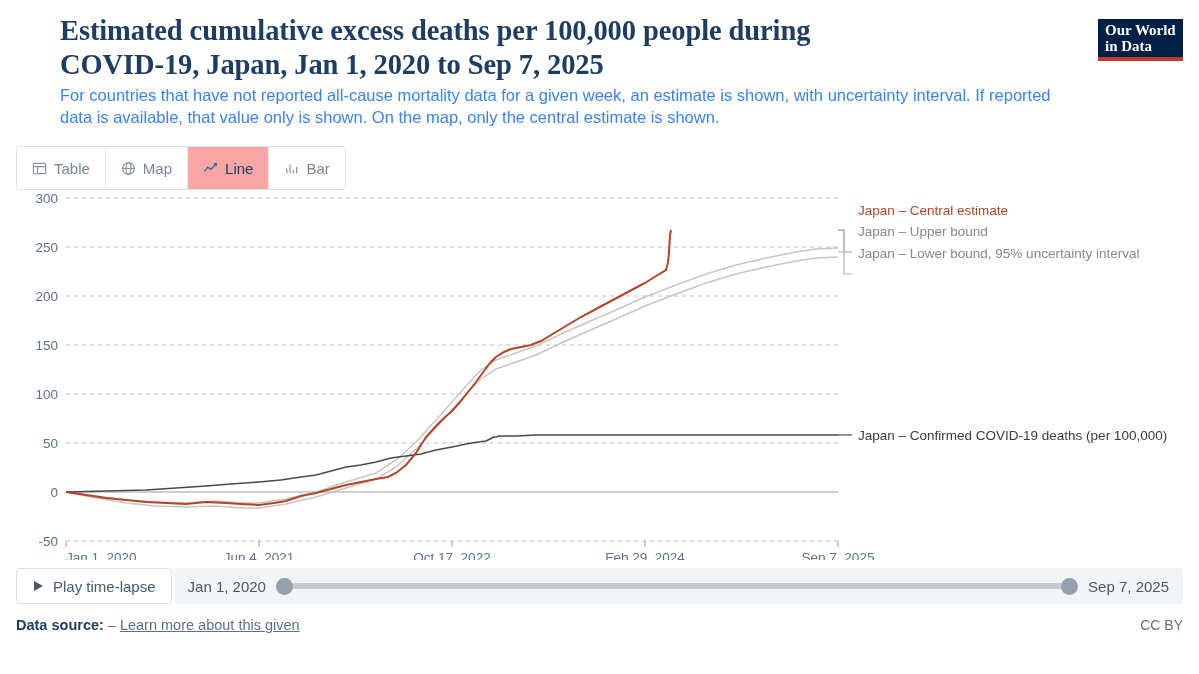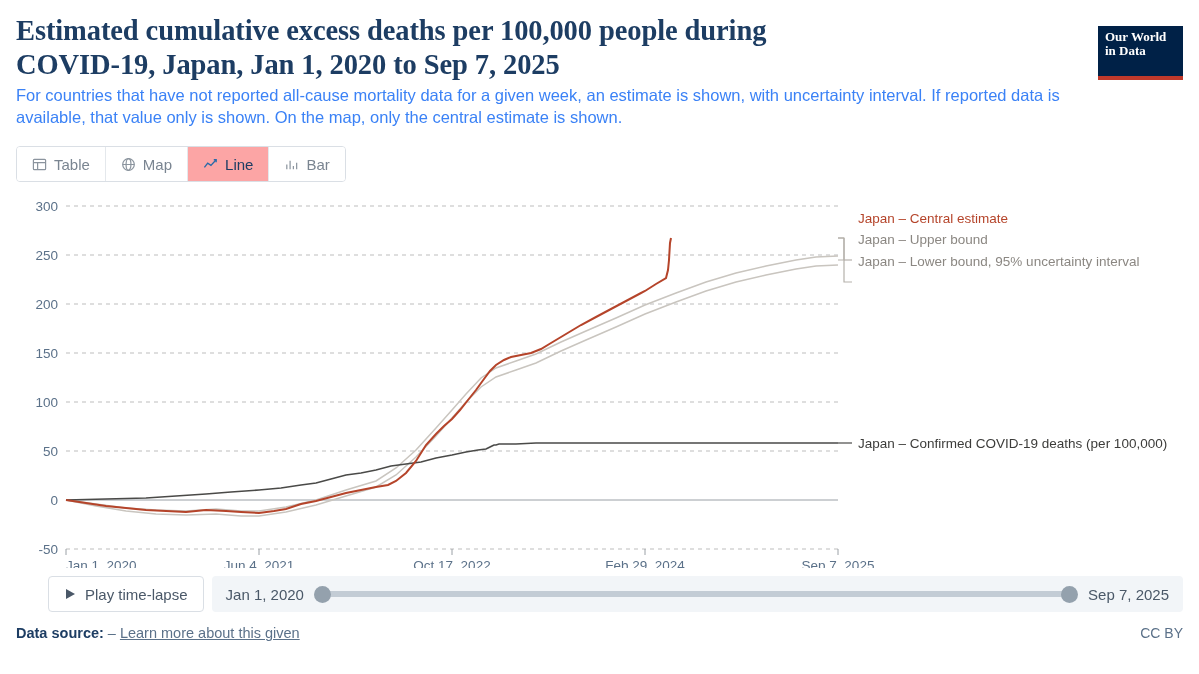--- a/index.html
+++ b/index.html
@@ -16,20 +16,21 @@
     position: relative;
     width: 1199px;
     height: 674px;
     padding: 14px 16px 0 16px;
   }
 
   
   .header {
     position: relative;
     padding-right: 110px;
+    margin-left: 44px;
   }
   .title {
     font-family: "Liberation Serif", serif;
     font-size: 28.5px;
     font-weight: 700;
     line-height: 1.18;
     color: #1d3d63;
     letter-spacing: -0.1px;
     margin: 0 0 4px 0;
     max-width: 800px;
@@ -37,42 +38,42 @@
   .subtitle {
     font-size: 16.5px;
     line-height: 1.31;
     color: #3b82f6;
     font-weight: 400;
     max-width: 1150px;
     margin: 0;
   }
   .owid-logo {
     position: absolute;
-    top: 12px;
+    top: 5px;
     right: 0;
     width: 85px;
-    height: 54px;
+    height: 42px;
     background: #002147;
     color: #ffffff;
     font-family: "Liberation Serif", serif;
     font-weight: 700;
-    font-size: 13px;
+    font-size: 15px;
     line-height: 1.05;
     padding: 4px 7px 0 7px;
     border-bottom: 4px solid #c0392b;
   }
 
   
   .tabs {
     margin-top: 18px;
     display: inline-flex;
     border: 1px solid #dadfe5;
     border-radius: 4px;
     overflow: hidden;
-    height: 36px;
+    height: 44px;
   }
   .tab {
     display: flex;
     align-items: center;
     gap: 7px;
     padding: 0 15px;
     font-size: 15px;
     color: #7a8591;
     background: #fff;
     border-right: 1px solid #e4e8ec;
@@ -84,44 +85,42 @@
     color: #1d3d63;
     background: #fca5a5;
     font-weight: 400;
   }
   .tab.active .tab-icon svg { stroke: #2b6ba8; }
   .tab-icon { display: inline-flex; align-items: center; }
 
   
   .chart-wrap {
     position: relative;
-    margin-top: 16px;
     width: 1167px;
     height: 370px;
   }
   .chart-svg { display: block; }
 
   .axis-label {
     font-size: 13.5px;
     fill: #5b7189;
     font-family: "Liberation Sans", sans-serif;
   }
   .series-label {
     font-size: 13.5px;
     font-family: "Liberation Sans", sans-serif;
   }
 
   
   .controls {
     margin-top: 8px;
     display: flex;
     align-items: flex-start;
-    gap: 8px;
+    gap: 2px;
     height: 36px;
-    margin-left: 32px;
   }
   .play-btn {
     display: flex;
     align-items: center;
     gap: 9px;
     height: 36px;
     padding: 0 15px;
     border: 1px solid #dadfe5;
     border-radius: 4px;
     background: #fff;

